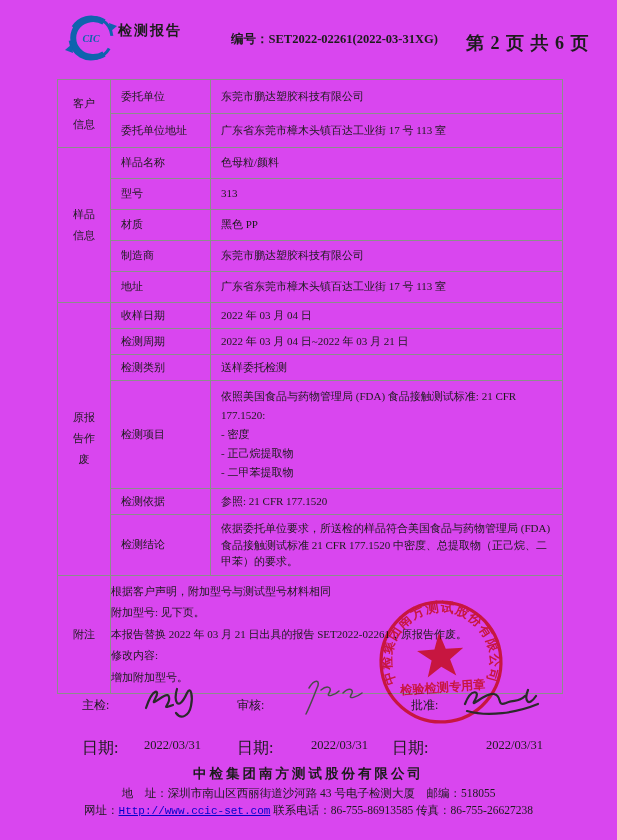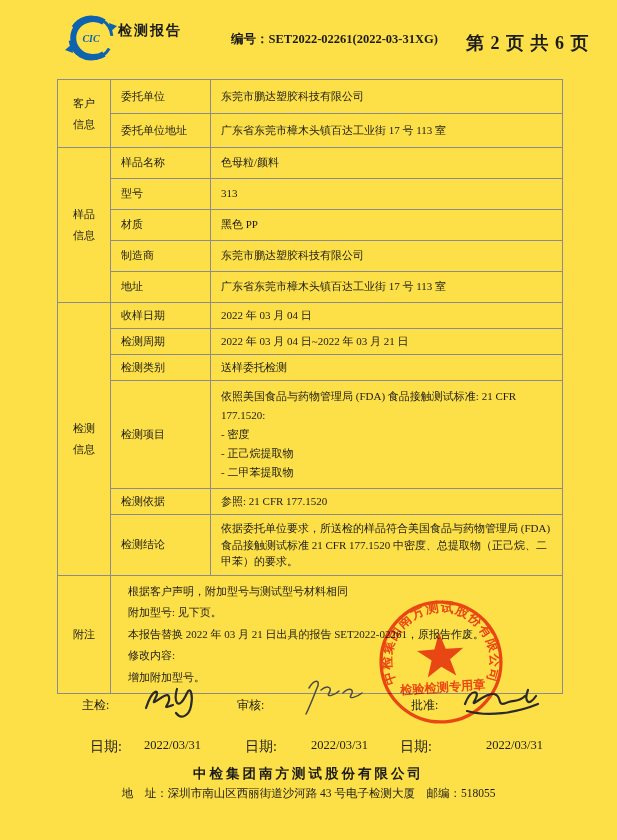--- a/index.html
+++ b/index.html
@@ -7,21 +7,21 @@
     --logo-color:#0f63ae;
     --link-color:#0000cc;
     --ink:#1c1c1c;
     --border:#8c8c8c;
   }
   *{margin:0;padding:0;box-sizing:border-box;}
   html,body{background:#ffffff;}
   .page{
     position:relative;
     width:617px;height:840px;
-    background:#fde047;
+    background:#d946ef;
     font-family:"Liberation Serif","DejaVu Serif",serif;
     color:var(--ink);
     overflow:hidden;
   }
   
   .hdr-logo{position:absolute;left:64px;top:13px;width:54px;height:50px;}
   .hdr-title{position:absolute;left:118px;top:22px;font-size:14px;font-weight:bold;letter-spacing:2px;text-align:right;}
   .hdr-number{position:absolute;left:231px;top:31px;font-size:12.5px;font-weight:bold;}
   .hdr-page{position:absolute;left:466px;top:31px;font-size:18px;font-weight:bold;letter-spacing:1px;}
   
@@ -36,25 +36,25 @@
     word-break:break-word;
   }
   td.sec{width:53px;text-align:center;padding:3px 5px;}
   td.sec .wrap2{width:2.2em;margin:0 auto;line-height:1.9;}
   td.fld{width:100px;}
   tr.h34 td{height:34px;}
   tr.h31 td{height:31px;}
   tr.h26 td{height:26px;}
   td.items{line-height:19px;padding:6px 10px;vertical-align:top;font-family:Liberation Serif, serif;}
   td.concl{line-height:16.5px;padding:5px 10px;vertical-align:top;}
-  td.notes{line-height:21.5px;padding:5px 17px;vertical-align:top;}
+  td.notes{line-height:21.5px;padding:5px 0;vertical-align:top;}
   
   .sig-label{position:absolute;font-size:12px;}
   .sig-svg{position:absolute;}
-  .date-label{position:absolute;font-size:14px;margin-left:8px;}
+  .date-label{position:absolute;font-size:16px;}
   .date-value{position:absolute;font-size:12.5px;}
   
   .stamp{
     position:absolute;left:377px;top:598px;width:128px;height:128px;
     opacity:0.88;mix-blend-mode:multiply;z-index:5;
     transform:rotate(-4deg);
   }
   .stamp text{fill:var(--stamp-color);font-family:"Liberation Serif","DejaVu Serif",serif;font-weight:bold;}
   .stamp .ring{stroke:var(--stamp-color);}
   .stamp .star{fill:var(--stamp-color);}
@@ -125,21 +125,21 @@
       <td class="fld">制造商</td>
       <td>东莞市鹏达塑胶科技有限公司</td>
     </tr>
     <tr class="h31">
       <td class="fld">地址</td>
       <td>广东省东莞市樟木头镇百达工业街 17 号 113 室</td>
     </tr>
 
     <tr class="h26">
       <td class="sec" rowspan="6">
-            <div class="wrap2">检测信息</div>
+            <div class="wrap2">原报告作废</div>
           </td>
       <td class="fld">收样日期</td>
       <td>2022 年 03 月 04 日</td>
     </tr>
     <tr class="h26">
       <td class="fld">检测周期</td>
       <td>2022 年 03 月 04 日~2022 年 03 月 21 日</td>
     </tr>
     <tr class="h26">
       <td class="fld">检测类别</td>
@@ -213,14 +213,19 @@
       </defs>
       <text font-size="13" letter-spacing="1">
         <textPath href="#ringPath" startOffset="0">中检集团南方测试股份有限公司</textPath>
       </text>
       <text x="63" y="92" font-size="12" text-anchor="middle">检验检测专用章</text>
     </svg>
   </span>
 
   <div class="ftr ftr-company">中检集团南方测试股份有限公司</div>
   <div class="ftr ftr-address">地　址：深圳市南山区西丽街道沙河路 43 号电子检测大厦　邮编：518055</div>
+  <div class="ftr ftr-contact">
+    <span>网址：</span><span class="ftr-link">Http://www.ccic-set.com</span>
+    <span>联系电话：86-755-86913585</span>
+    <span>传真：86-755-26627238</span>
+  </div>
 
 </div>
 
 </body></html>

